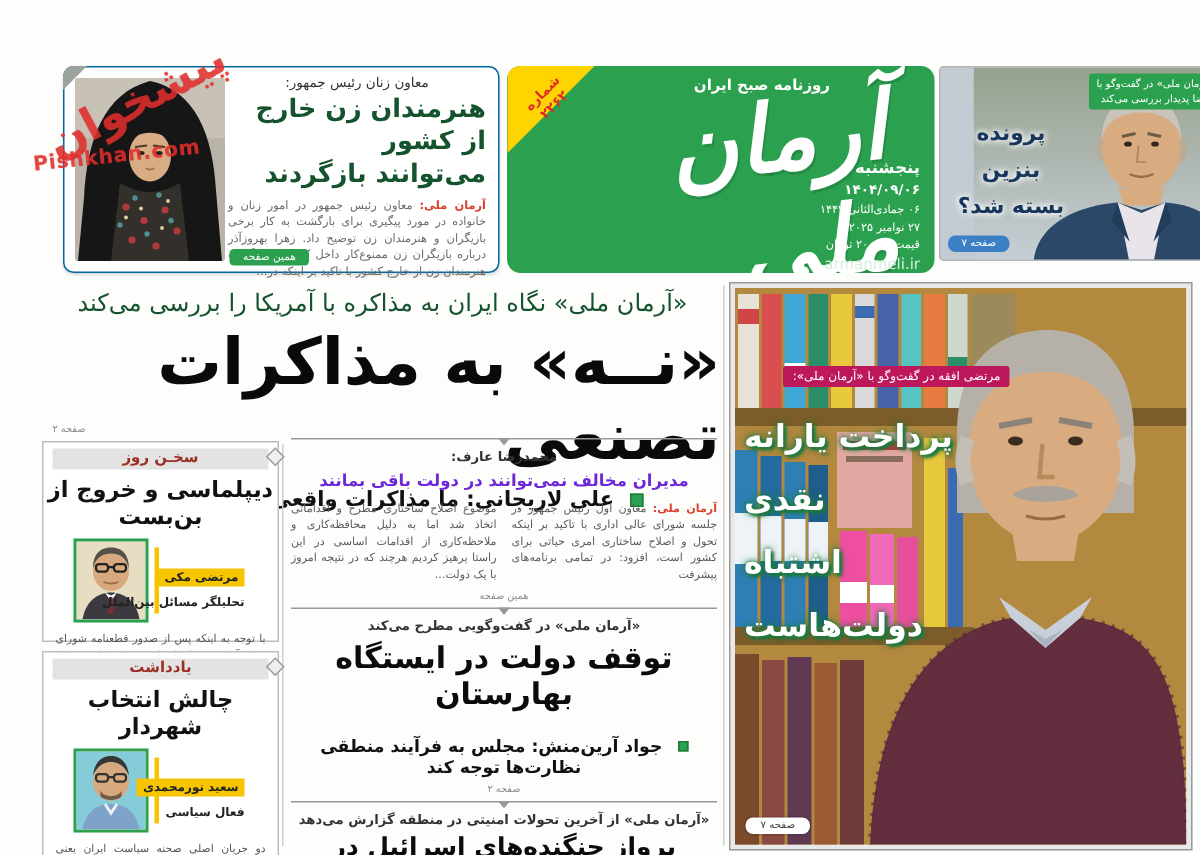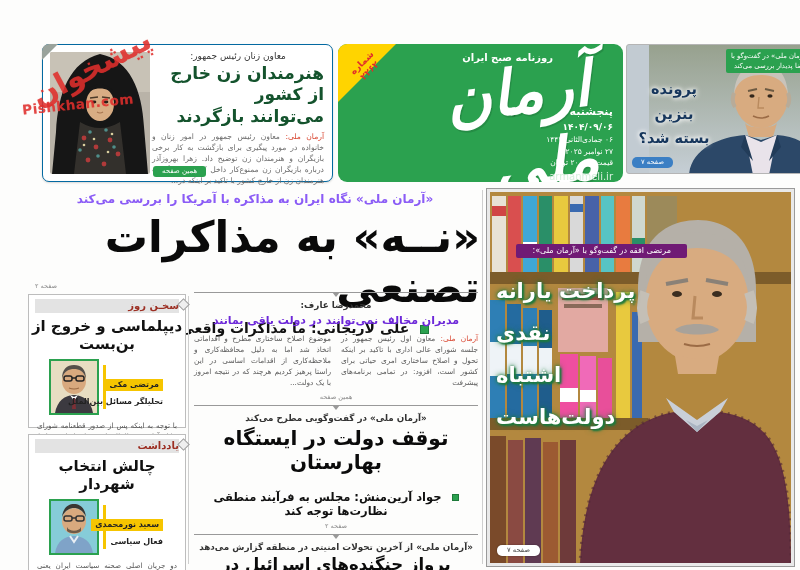--- a/index.html
+++ b/index.html
@@ -12,21 +12,21 @@
             background:#fff; border:1px solid #0369a1; border-radius:7px;
             box-shadow:0 1px 2px rgba(0,0,0,.15); }
   .tl-fold { position:absolute; left:-1px; top:-1px; width:0; height:0;
              border-top:16px solid #9aa39c; border-right:16px solid transparent;
              border-top-left-radius:7px; }
   .tl-photo { position:absolute; left:7px; top:7px; width:100px; height:122px; overflow:hidden; border-radius:2px; }
   .tl-text { position:absolute; right:8px; top:6px; width:172px; }
   .tl-kicker { font-size:9px; color:#333; text-align:center; margin-bottom:2px; }
   .tl-head { font-size:17px; font-weight:bold; color:#14532d; text-align:right; line-height:1.25; }
   .tl-body { margin-top:4px; font-size:7.6px; color:#6a6a6a; text-align:justify; line-height:1.45; }
-  .lead-red { color:#d8422c; font-weight:normal; }
+  .lead-red { color:#d8422c; font-weight:bold; }
   .tag-green { position:absolute; bottom:4px; left:110px; background:#2ba14f; color:#fff;
                font-size:7px; padding:1px 9px 2px; border-radius:3px; }
 
   
   .wm { position:absolute; z-index:60; color:#e02f2c; text-shadow:0 0 1px rgba(224,47,44,.4); }
   .wm-fa { left:26px; top:50px; font-size:30px; font-weight:bold; transform:rotate(-28deg); opacity:.88; }
   .wm-en { left:22px; top:96px; font-size:13.5px; font-weight:bold; transform:rotate(-6deg);
            letter-spacing:.5px; opacity:.88; direction:ltr; }
 
   
@@ -51,30 +51,30 @@
   .tr-kicker { position:absolute; right:3px; top:4px; background:#2ba14f; color:#fff;
                font-size:6.8px; line-height:1.5; padding:2px 5px; text-align:center; border-radius:2px; z-index:5; }
   .tr-head { position:absolute; left:4px; top:32px; width:86px; text-align:center; z-index:5;
              color:#16365c; font-weight:bold; font-size:14.5px; line-height:1.7;
              text-shadow:0 0 4px #fff,0 0 6px #fff; }
   .tag-blue { position:absolute; left:5px; bottom:5px; background:#3b7fc4; color:#fff;
               font-size:6.8px; padding:1px 9px 2px; border-radius:5px; z-index:5; }
 
   
   .lead-wrap { position:absolute; left:30px; top:192px; width:450px; text-align:center; }
-  .lead-kicker { font-size:12px; font-weight:bold; color:#8b5cf6; }
+  .lead-kicker { font-size:16px; font-weight:normal; color:#14532d; }
   .lead-head { margin-top:6px; font-size:43px; font-weight:bold; color:#0a0a0a; letter-spacing:-1px;text-align:right; }
   .lead-sub { margin-top:8px; font-size:14px; font-weight:bold; color:#111; }
   .gsq { display:inline-block; width:9px; height:9px; background:#2ba14f; border:1px solid #1d7a3a;
          margin-left:6px; vertical-align:middle; }
   .lead-ref { position:absolute; left:35px; top:282px; font-size:6.5px; color:#888; }
 
   
   .side-box { position:absolute; left:28px; width:158px; background:#fff; border:1px solid #bdbdbd; }
-  .sb-head { position:relative; margin:4px 6px 0; background:#e3e3e3; text-align:right;
+  .sb-head { position:relative; margin:4px 6px 0; background:#e3e3e3; text-align:center;
              font-size:10px; font-weight:bold; color:#9c2f23; padding:1px 0 2px; }
   .sb-diamond { position:absolute; right:-9px; top:1px; width:9px; height:9px; background:#efefef;
                 border:1px solid #9c9c9c; transform:rotate(45deg); }
   .sb-title { text-align:center; font-size:15px; font-weight:bold; color:#111; margin-top:4px; }
   .sb-media { position:relative; height:60px; margin:4px 16px 0; }
   .sb-photo { position:absolute; left:4px; top:2px; width:50px; height:56px; border:2px solid #2ba14f; overflow:hidden; background:#eee; }
   .sb-ybar { position:absolute; left:58px; top:8px; width:3px; height:44px; background:#f6c500; }
   .sb-nametag { position:absolute; right:6px; top:22px; background:#f6c500; color:#222;
                 font-size:8px; font-weight:bold; padding:1px 4px 2px; }
   .sb-role { position:absolute; right:6px; top:40px; font-size:8px; font-weight:bold; color:#222; }
@@ -95,22 +95,22 @@
   .art-sub { font-size:11.5px; font-weight:bold; color:#111; margin-top:16px; }
   .art-cols { display:flex; gap:10px; margin-top:6px; text-align:justify; }
   .art-cols > div { flex:1; font-size:7.4px; color:#5c5c5c; line-height:1.5; }
   .art-ref { font-size:6.5px; color:#888; margin-top:4px; }
   .vrule { position:absolute; top:296px; bottom:6px; width:1px; background:#cfcfcf; }
 
   
   .portrait { position:absolute; left:486px; top:188px; width:309px; height:379px;
               border:1px solid #9a9a9a; background:#e9e9e9; padding:3px; }
   .pt-photo { position:relative; width:100%; height:100%; overflow:hidden; }
-  .pt-kicker { position:absolute; right:104px; top:52px; background:#701a75; color:#fff;
-               font-size:8px; padding:2px 16px 3px; border-radius:2px; z-index:6; white-space:nowrap; }
+  .pt-kicker { position:absolute; right:118px; top:52px; background:#be185d; color:#fff;
+               font-size:8px; padding:2px 6px 3px; border-radius:2px; z-index:6; white-space:nowrap; }
   .pt-head { position:absolute; right:120px; top:78px; width:175px; text-align:left; z-index:6;
              color:#fff; font-weight:bold; font-size:21px; line-height:2.0;
              text-shadow:0 0 3px #1f7a3f,0 0 6px #1f7a3f,2px 2px 2px #1f7a3f; }
   .tag-white { position:absolute; left:7px; bottom:7px; background:#fff; color:#444;
                font-size:6.8px; padding:1px 10px 2px; border-radius:5px; z-index:6;
                box-shadow:0 0 2px rgba(0,0,0,.4); }
   svg { display:block; }
 </style>
 </head>
 <body>

